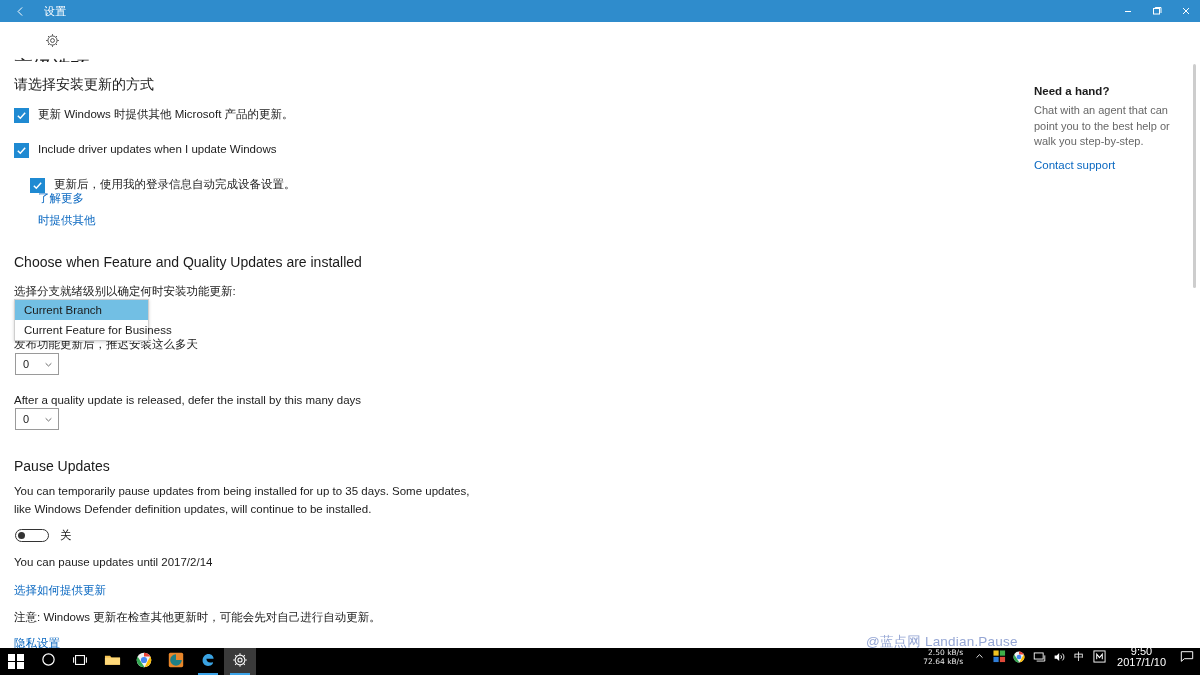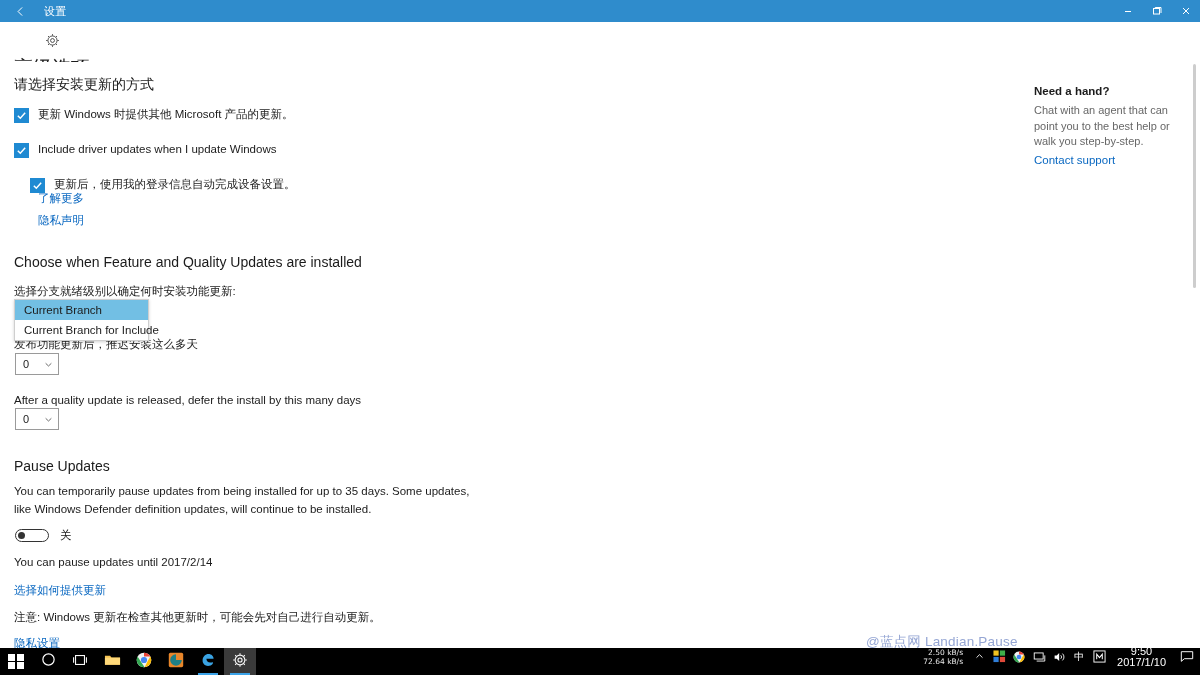--- a/index.html
+++ b/index.html
@@ -212,20 +212,21 @@
   .help-title {
     font-size: 11.5px;
     color: #1b1b1b;
     font-weight: 700;
     margin-bottom: 6px;
   }
   .help-text {
     font-size: 11px;
     color: #676767;
     line-height: 1.42;
+    margin-bottom: 5px;
   }
 
   
   .scrollbar {
     position: absolute;
     right: 0; top: 22px;
     width: 11px;
     height: 626px;
     background: #ffffff;
   }
@@ -386,21 +387,21 @@
         <span class="cb-box">
           <svg width="11" height="11" viewBox="0 0 12 12" fill="none" stroke="#ffffff" stroke-width="1.6">
             <path d="M2 6.2 L4.7 9 L10 3.1"></path>
           </svg>
         </span>
         <span class="cb-label">更新后，使用我的登录信息自动完成设备设置。</span>
       </div>
 
       <a class="link" style="position:absolute; left:24px; top:129px;">了解更多</a>
 
-      <a class="link" style="position:absolute; left:24px; top:151px;">隐私声明</a>
+      <a class="link" style="position:absolute; left:24px; top:151px;">时提供其他</a>
 
       <div class="section-head" style="position:absolute; left:0; top:192px;">Choose when Feature and Quality Updates are installed</div>
 
       <div class="body-text" style="position:absolute; left:0; top:221px;">选择分支就绪级别以确定何时安装功能更新:</div>
 
       <div class="obscured" style="position:absolute; left:0; top:275px;">发布功能更新后，推迟安装这么多天</div>
 
       <div class="combo" style="position:absolute; left:1px; top:291px;">
         <span>0</span>
         <span>
@@ -437,21 +438,21 @@
       <a class="link" style="position:absolute; left:0; top:521px;">选择如何提供更新</a>
 
       <div class="body-text" style="position:absolute; left:0; top:547px;">注意: Windows 更新在检查其他更新时，可能会先对自己进行自动更新。</div>
 
       <a class="link" style="position:absolute; left:0; top:574px;">隐私设置</a>
 
     </div>
 
     <div class="dropdown">
       <div class="dd-item sel">Current Branch</div>
-      <div class="dd-item">Current Branch for Include</div>
+      <div class="dd-item">Current Feature for Business</div>
     </div>
 
     <div class="col-help">
       <div class="help-title">Need a hand?</div>
       <div class="help-text">Chat with an agent that can point you to the best help or walk you step-by-step.</div>
       <a class="link">Contact support</a>
     </div>
 
   </div>
 

